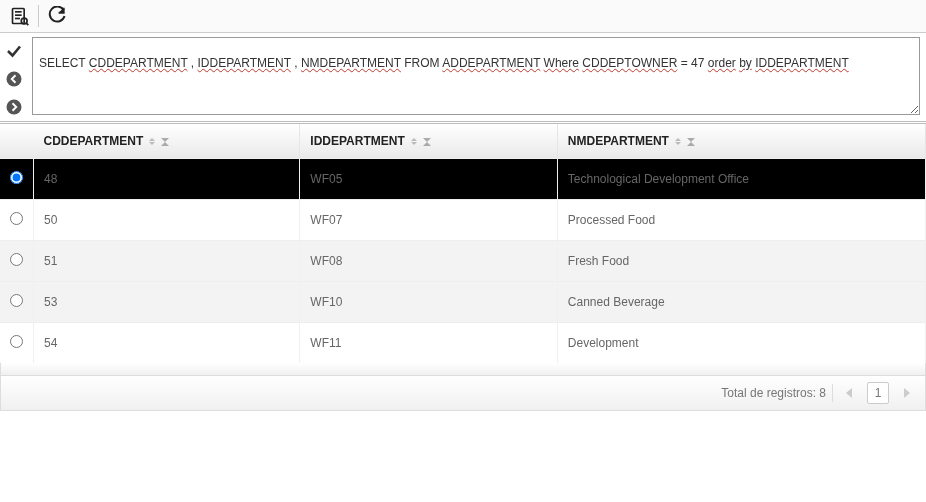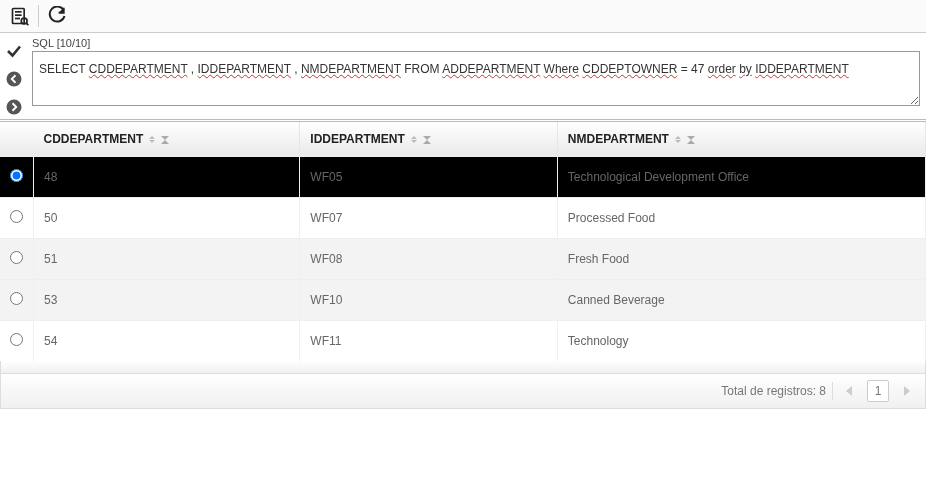--- a/index.html
+++ b/index.html
@@ -6,21 +6,21 @@
 body{background:#fff;color:#333;font-size:12px;width:926px}
 .toolbar{display:flex;align-items:center;gap:6px;padding:4px 8px;border-bottom:1px solid #ccc;background:#fafafa}
 .toolbar .icon-btn{width:24px;height:24px;display:flex;align-items:center;justify-content:center;color:#222;cursor:pointer}
 .toolbar .icon-btn svg{width:20px;height:20px}
 .panel{display:flex;border-bottom:3px double #bbb}
 .side{display:flex;flex-direction:column;width:28px;padding-top:6px;gap:4px;align-items:center;background:#fff}
 .side .side-btn{width:24px;height:24px;display:flex;align-items:center;justify-content:center;cursor:pointer;color:#333}
 .side .side-btn svg{width:18px;height:18px}
 .sql-wrap{flex:1;padding:4px 6px 6px 4px}
 .sql-label{font-size:11px;color:#444;margin-bottom:2px}
-.sql-box{width:100%;height:55px;resize:both;border:1px solid #999;font-family:Consolas,Menlo,monospace;font-size:12px;padding:8px 6px;line-height:1.5;overflow:auto;white-space:pre}
+.sql-box{width:100%;height:78px;resize:both;border:1px solid #999;font-family:Consolas,Menlo,monospace;font-size:12px;padding:16px 6px;line-height:1.5;overflow:auto;white-space:pre}
 .ul{text-decoration-line:underline;text-decoration-style:wavy;text-decoration-color:#c0392b;text-decoration-thickness:1px}
 .grad{background:linear-gradient(#fff,#e9e9e9)}
 table{width:100%;border-collapse:collapse}
 thead th{text-align:left;font-weight:bold;color:#222;padding:10px 10px;font-size:12px;border-right:1px solid #e6e6e6}
 thead th:first-child{width:30px;border-right:none}
 th.sortable::after{content:"";display:inline-block;margin-left:6px;vertical-align:middle;border:4px solid transparent;border-top-color:#aaa;border-bottom-color:#aaa;height:0;width:0;position:relative}
 th.sortable .sort{display:inline-flex;flex-direction:column;margin-left:6px;vertical-align:middle}
 th.sortable .sort::before{content:"";border:3px solid transparent;border-bottom-color:#bbb;margin-bottom:1px}
 th.sortable .sort::after{content:"";border:3px solid transparent;border-top-color:#bbb}
 tbody td{padding:12px 10px;color:#666;border-right:1px solid #f0f0f0;font-size:12px}
@@ -71,21 +71,20 @@
         </svg>
     </div>
     <div class="side-btn">
       <svg viewBox="0 0 24 24" fill="#444">
           <circle cx="12" cy="12" r="10" fill="#555"></circle>
           <polyline points="10,7 15,12 10,17" fill="none" stroke="#fff" stroke-width="2.5"></polyline>
         </svg>
     </div>
   </div>
   <div class="sql-wrap">
-    <div class="sql-label">SQL [10/10]</div>
     <div class="sql-box" id="sqlbox" contenteditable="false" style=""><span>SELECT </span><span class="ul">CDDEPARTMENT</span><span> , </span><span class="ul">IDDEPARTMENT</span><span> , </span><span class="ul">NMDEPARTMENT</span><span> FROM </span><span class="ul">ADDEPARTMENT</span><span> </span><span class="ul">Where</span><span> </span><span class="ul">CDDEPTOWNER</span><span> = 47 </span><span class="ul">order</span><span> </span><span class="ul">by</span><span> </span><span class="ul">IDDEPARTMENT</span></div>
   </div>
 </div>
 
 <table>
   <thead class="grad">
     <tr>
       <th></th>
       <th class="sortable"><span>CDDEPARTMENT</span><span class="sort"></span></th>
       <th class="sortable"><span>IDDEPARTMENT</span><span class="sort"></span></th>
@@ -114,21 +113,21 @@
       <tr class="even">
         <td class="radio-cell"><input type="radio" name="rowsel" style=""></td>
         <td>53</td>
         <td>WF10</td>
         <td>Canned Beverage</td>
       </tr>
       <tr>
         <td class="radio-cell"><input type="radio" name="rowsel" style=""></td>
         <td>54</td>
         <td>WF11</td>
-        <td>Technology</td>
+        <td>Development</td>
       </tr>
     </tbody>
 </table>
 <div style="height:12px;background:linear-gradient(#fff,#f0f0f0);border-left:1px solid #ddd;border-right:1px solid #ddd"></div>
 
 <div class="footer">
   <span>Total de registros: 8</span>
   <div class="divider"></div>
   <div class="pg-btn">
     <svg width="8" height="10" viewBox="0 0 8 10">

